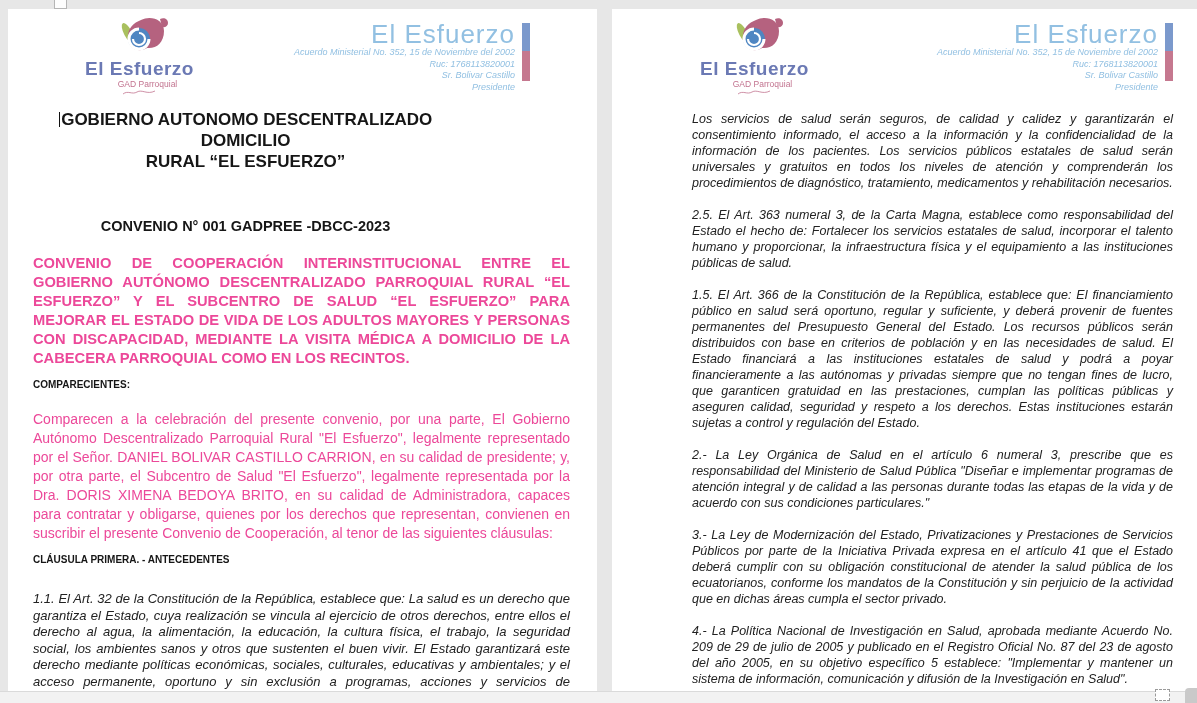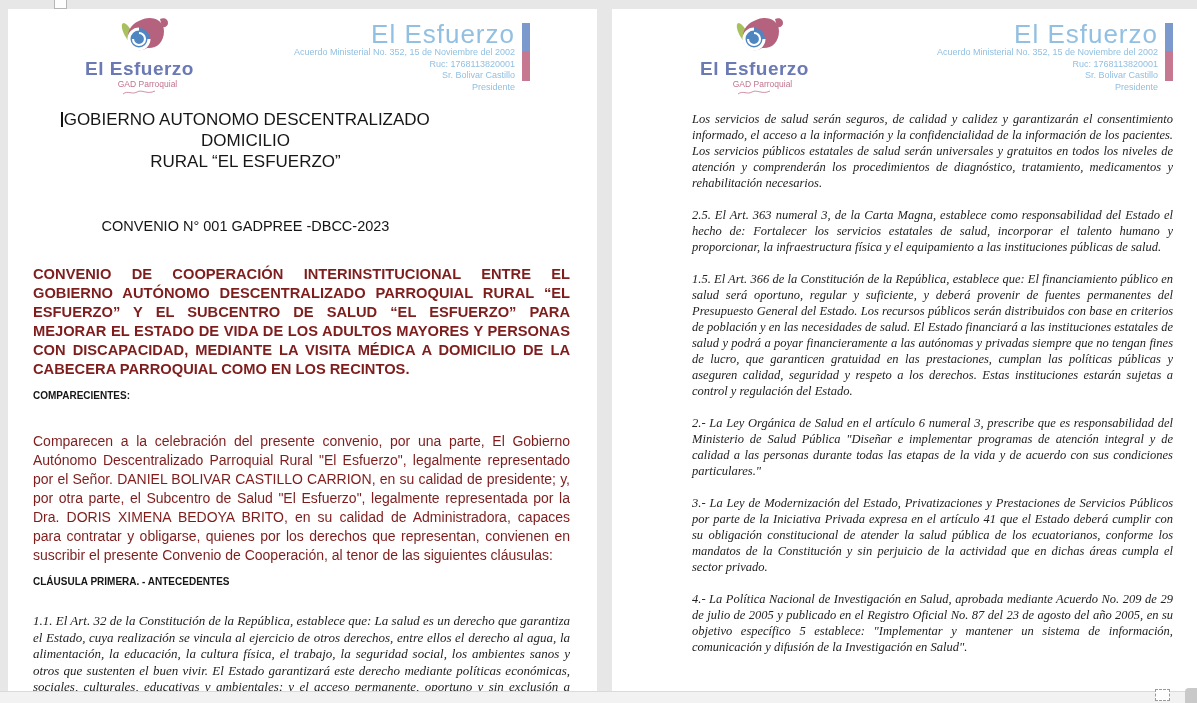--- a/index.html
+++ b/index.html
@@ -14,37 +14,37 @@
   
   .hdr{display:flex;justify-content:space-between;align-items:flex-start;height:86px;box-sizing:border-box;}
   .p1 .hdr{padding:0 40px 0 52px;}
   .p2 .hdr{padding:0 0 0 8px;}
   .logo{display:flex;flex-direction:column;align-items:center;padding-top:4px;}
   .logo-title{font-size:19px;font-weight:bold;color:#6b79b4;letter-spacing:.5px;line-height:20px;}
   .logo-sub{font-size:8.5px;color:#c2738f;line-height:10px;margin-left:16px;}
   .brand-wrap{display:flex;align-items:flex-start;padding-top:8px;}
   .brand{text-align:right;}
   .brand-name{font-size:26px;color:#92c0e2;line-height:26px;letter-spacing:1px;}
-  .brand-line{font-size:9px;color:#92c0e2;line-height:11.5px;}
+  .brand-line{font-size:9px;color:#92c0e2;line-height:11.5px;font-style:italic;}
   .accent-bar{width:8px;margin-left:7px;margin-top:2px;}
   .bar-blue{width:8px;height:28px;background:#7b99cc;}
   .bar-pink{width:8px;height:30px;background:#c5788f;}
 
   
-  .title-block{margin:10px 112px 0 0;text-align:center;font-weight:normal;
+  .title-block{margin:10px 112px 0 0;text-align:center;font-weight:bold;
     font-size:17px;line-height:21px;color:#161616;}
   .caret{display:inline-block;width:1.5px;height:15px;background:#111;
     vertical-align:-2px;margin-right:1px;}
-  .convenio-line{margin:46px 112px 0 0;text-align:center;font-weight:normal;
+  .convenio-line{margin:46px 112px 0 0;text-align:center;font-weight:bold;
     font-size:14.5px;color:#161616;}
-  .para{font-size:14px;line-height:19px;color:#7f1d1d;text-align:justify;margin:31px 0 0 0;}
+  .para{font-size:14px;line-height:19px;color:#ec4899;text-align:justify;margin:20px 0 0 0;}
   .para.bold{font-weight:bold;font-size:14.7px;}
   .subhead{margin-top:11px;font-weight:bold;font-size:10px;color:#161616;}
   .bname{font-weight:normal;}
-  .ital{font-family:Liberation Serif, serif;font-style:italic;font-size:13px;
+  .ital{font-family:Liberation Sans, sans-serif;font-style:italic;font-size:13px;
     line-height:16.5px;color:#222;text-align:justify;}
   .p1 .ital{margin-top:26px;}
   .p2 .ital{margin:0 0 16px 0;font-size:12.5px;line-height:16px;}
   .p2 .doc-body{margin-top:12px;}
 
   
   .top-handle{position:absolute;left:54px;top:-4px;width:11px;height:11px;
     border:1px solid #b5b5b5;background:#fdfdfd;z-index:6;}
   .bottom-bar{position:absolute;left:0;bottom:0;width:1197px;height:11px;
     background:#f2f2f2;border-top:1px solid #dadada;z-index:5;}

